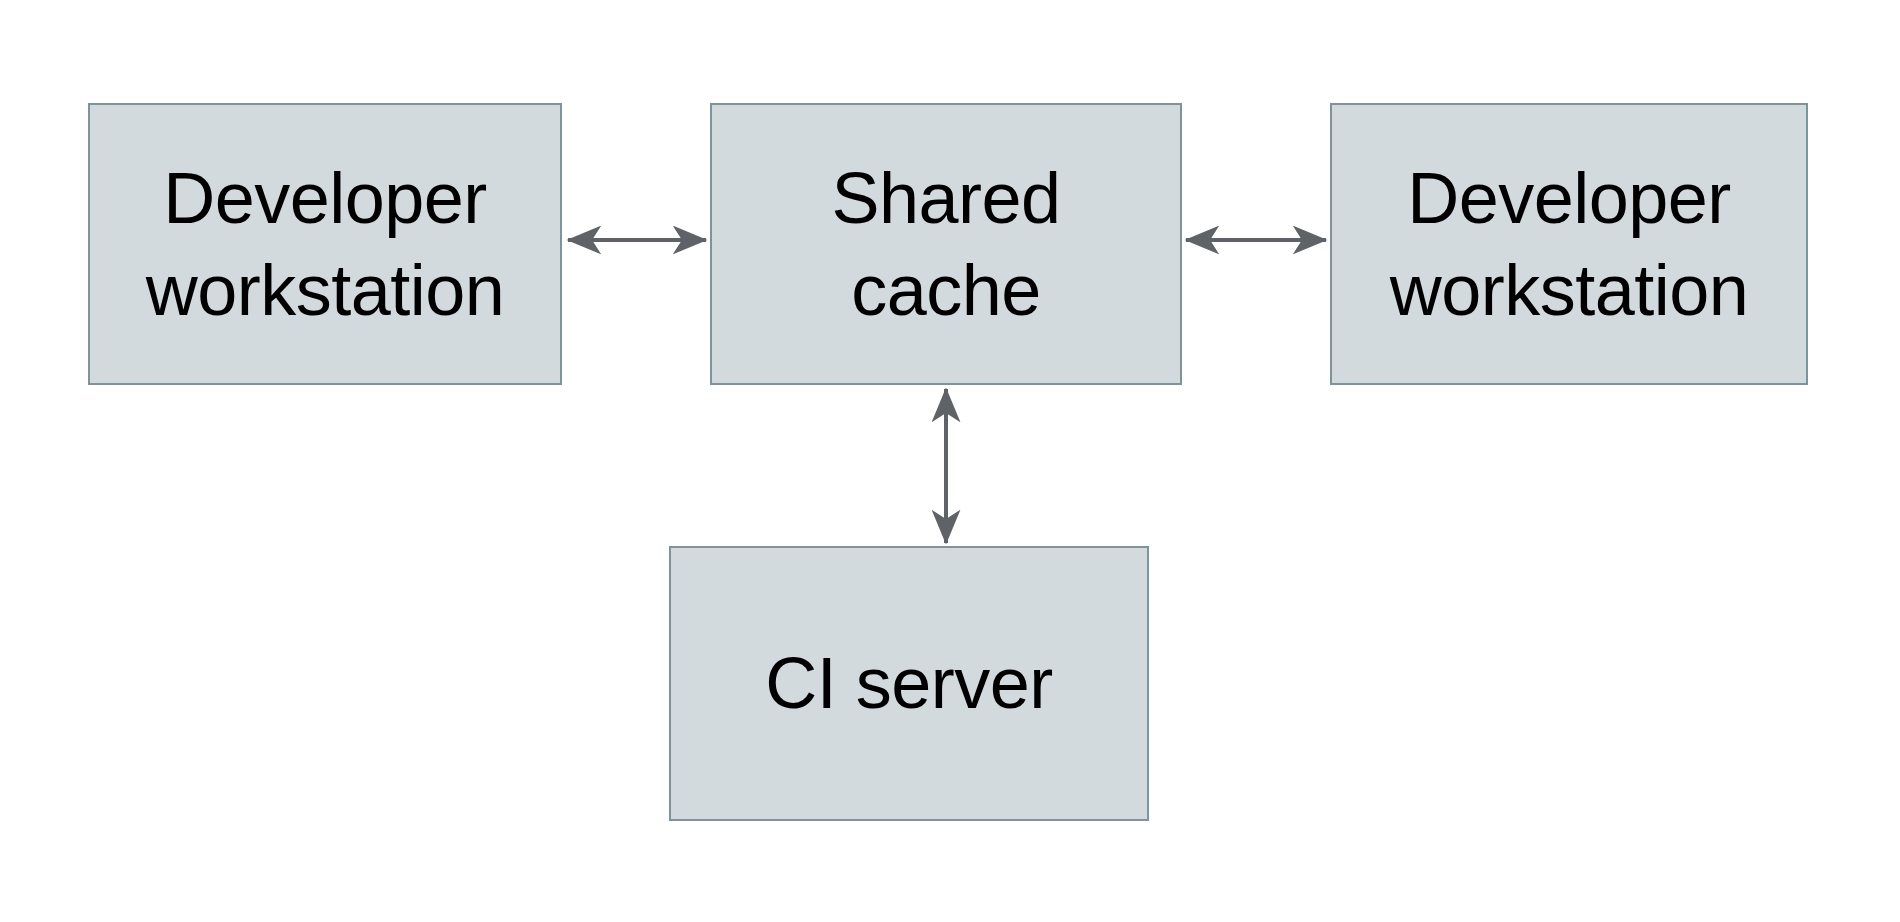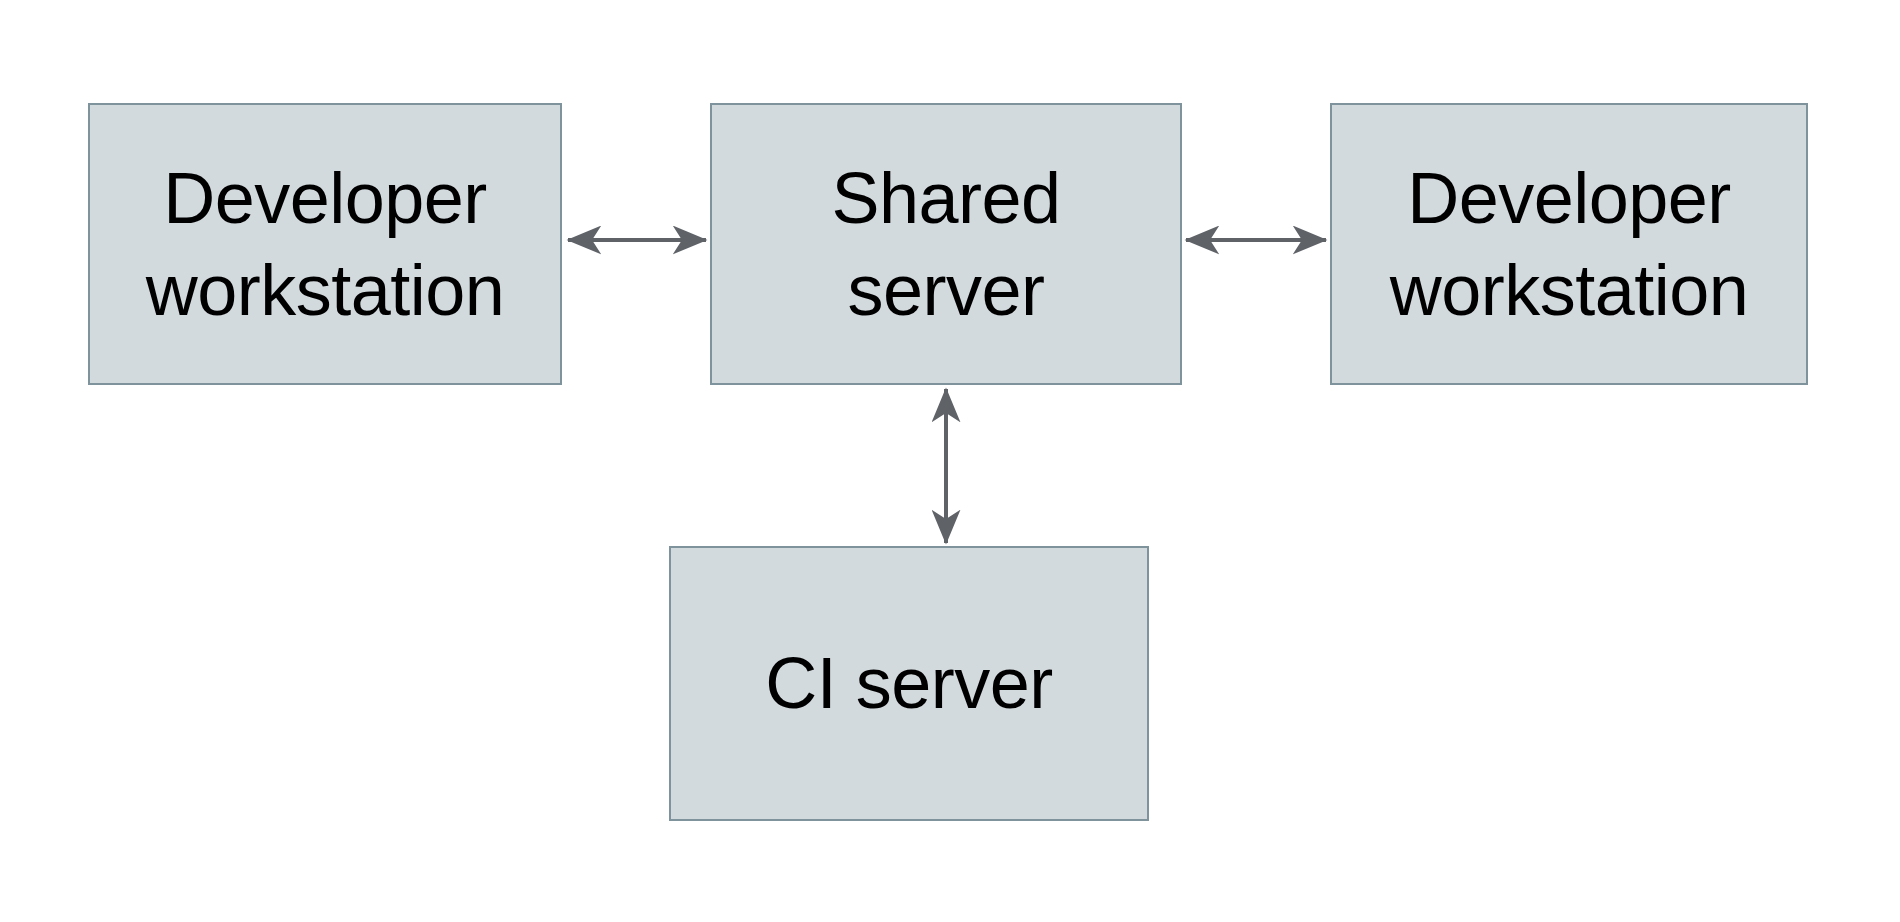--- a/index.html
+++ b/index.html
@@ -56,21 +56,21 @@
 
 <div class="canvas">
 
   <div class="node node-dev-left">
     <span>Developer
 workstation</span>
   </div>
 
   <div class="node node-cache">
     <span>Shared
-server</span>
+cache</span>
   </div>
 
   <div class="node node-dev-right">
     <span>Developer
 workstation</span>
   </div>
 
   <div class="node node-ci">
     <span>CI server</span>
   </div>

